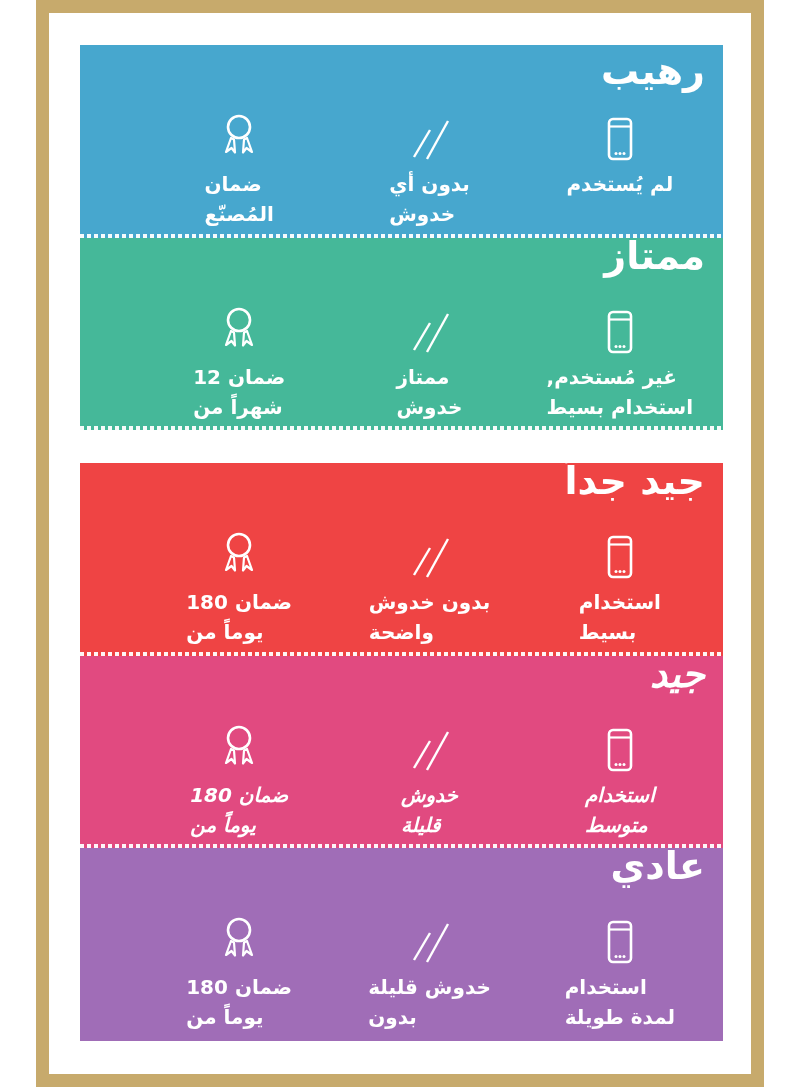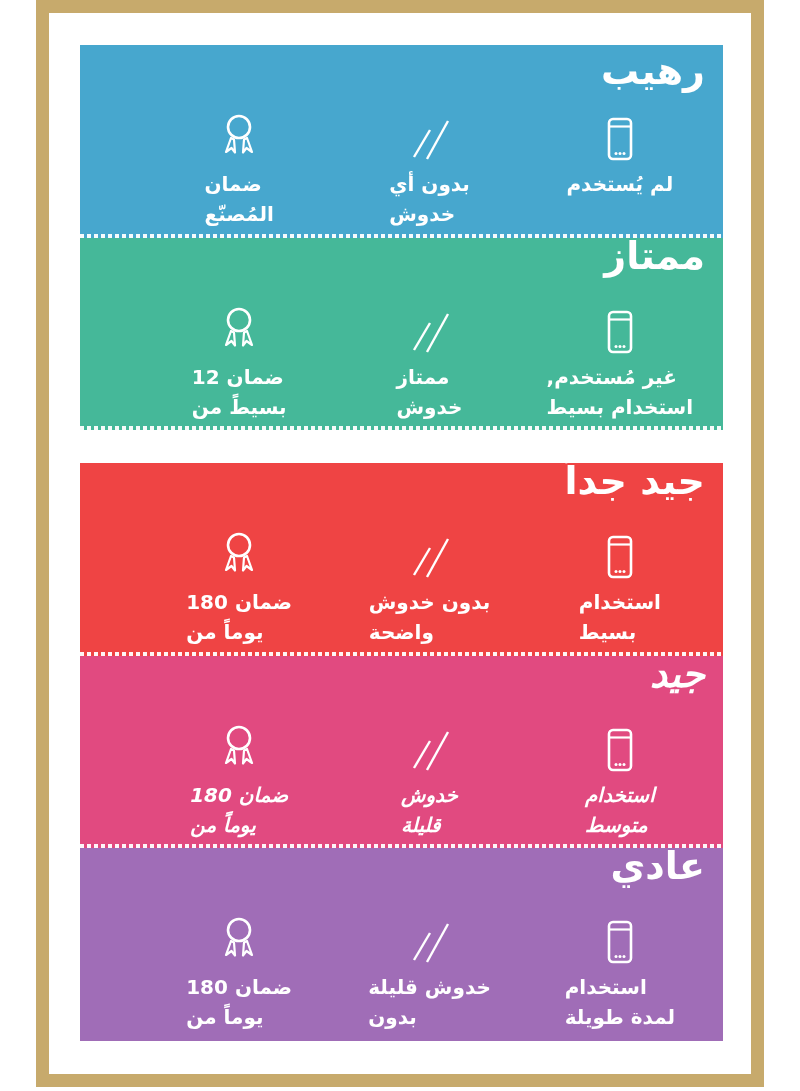--- a/index.html
+++ b/index.html
@@ -121,21 +121,21 @@
         <div class="col">
           <span class="icon-box">
             <svg width="44" height="48" viewBox="0 0 44 48">
               <circle cx="22" cy="14" r="11" fill="none" stroke="#fff" stroke-width="2.6"></circle>
               <polygon points="14,25 9,39 14.5,35 18,39.5 17,26.5" fill="none" stroke="#fff" stroke-width="2.2" stroke-linejoin="round"></polygon>
               <polygon points="30,25 35,39 29.5,35 26,39.5 27,26.5" fill="none" stroke="#fff" stroke-width="2.2" stroke-linejoin="round"></polygon>
             </svg>
           </span>
           <div class="label">
             <span class="line">ضمان 12</span>
-            <span class="line">بسيطً من</span>
+            <span class="line">شهراً من</span>
           </div>
         </div>
       </div>
     </section>
 
     <section class="band" style="background-color: #ef4444; margin-top: 33px;">
       <h2 class="band-title">جيد جداً</h2>
       <div class="cols">
         <div class="col">
           <span class="icon-box">

